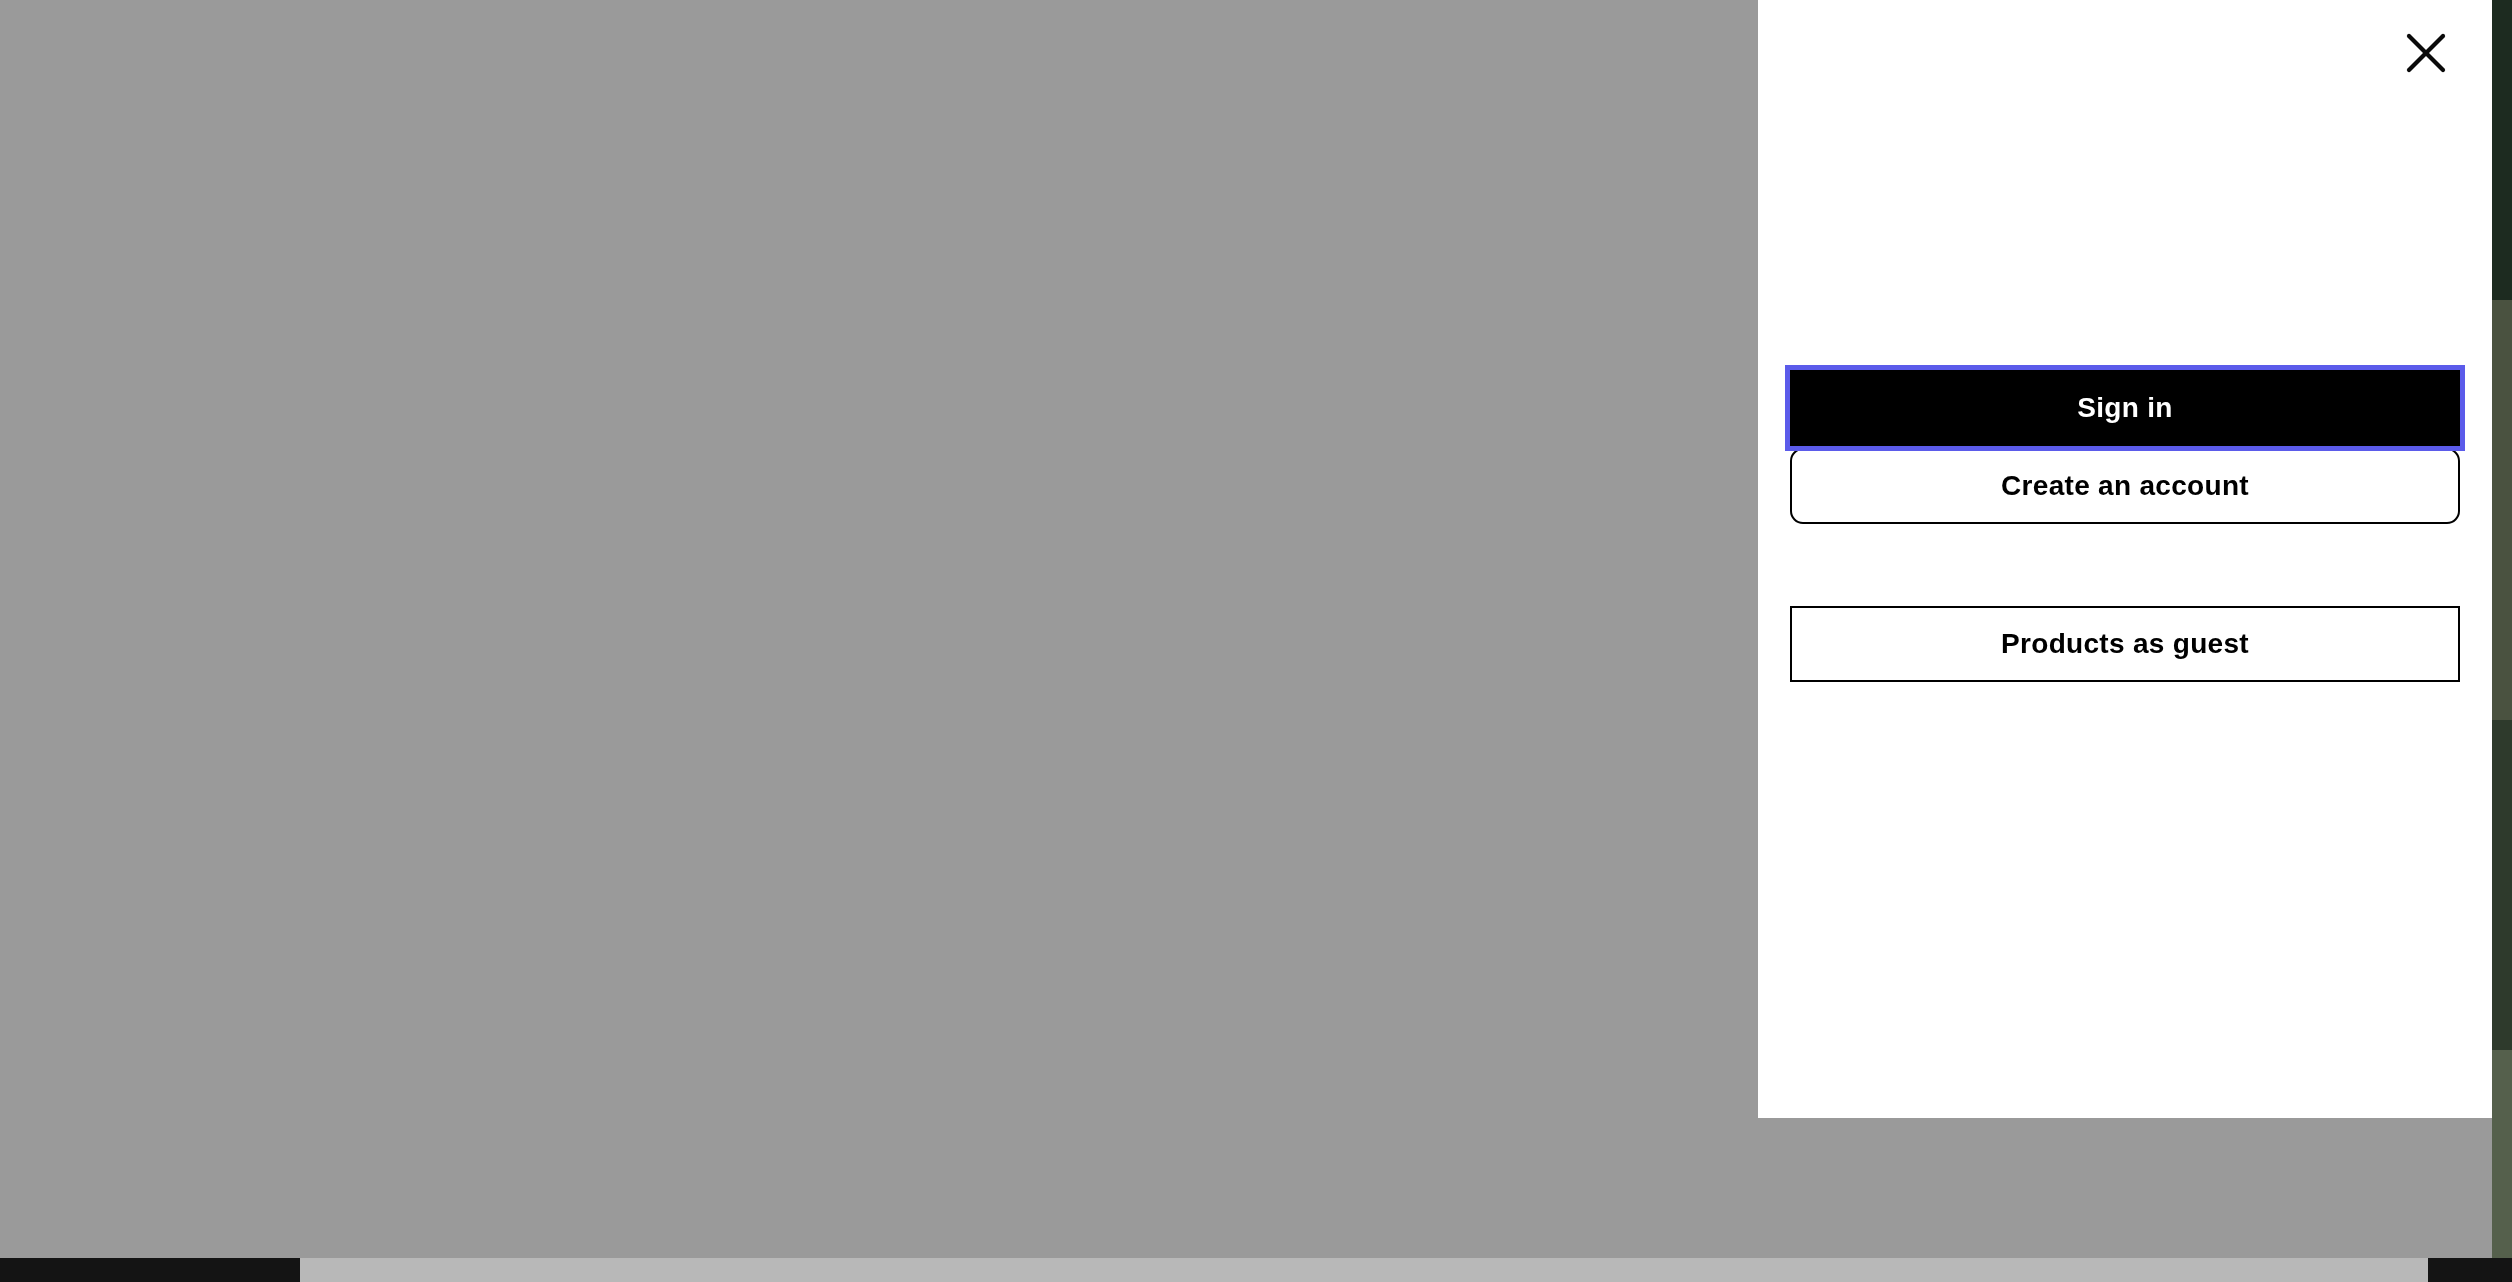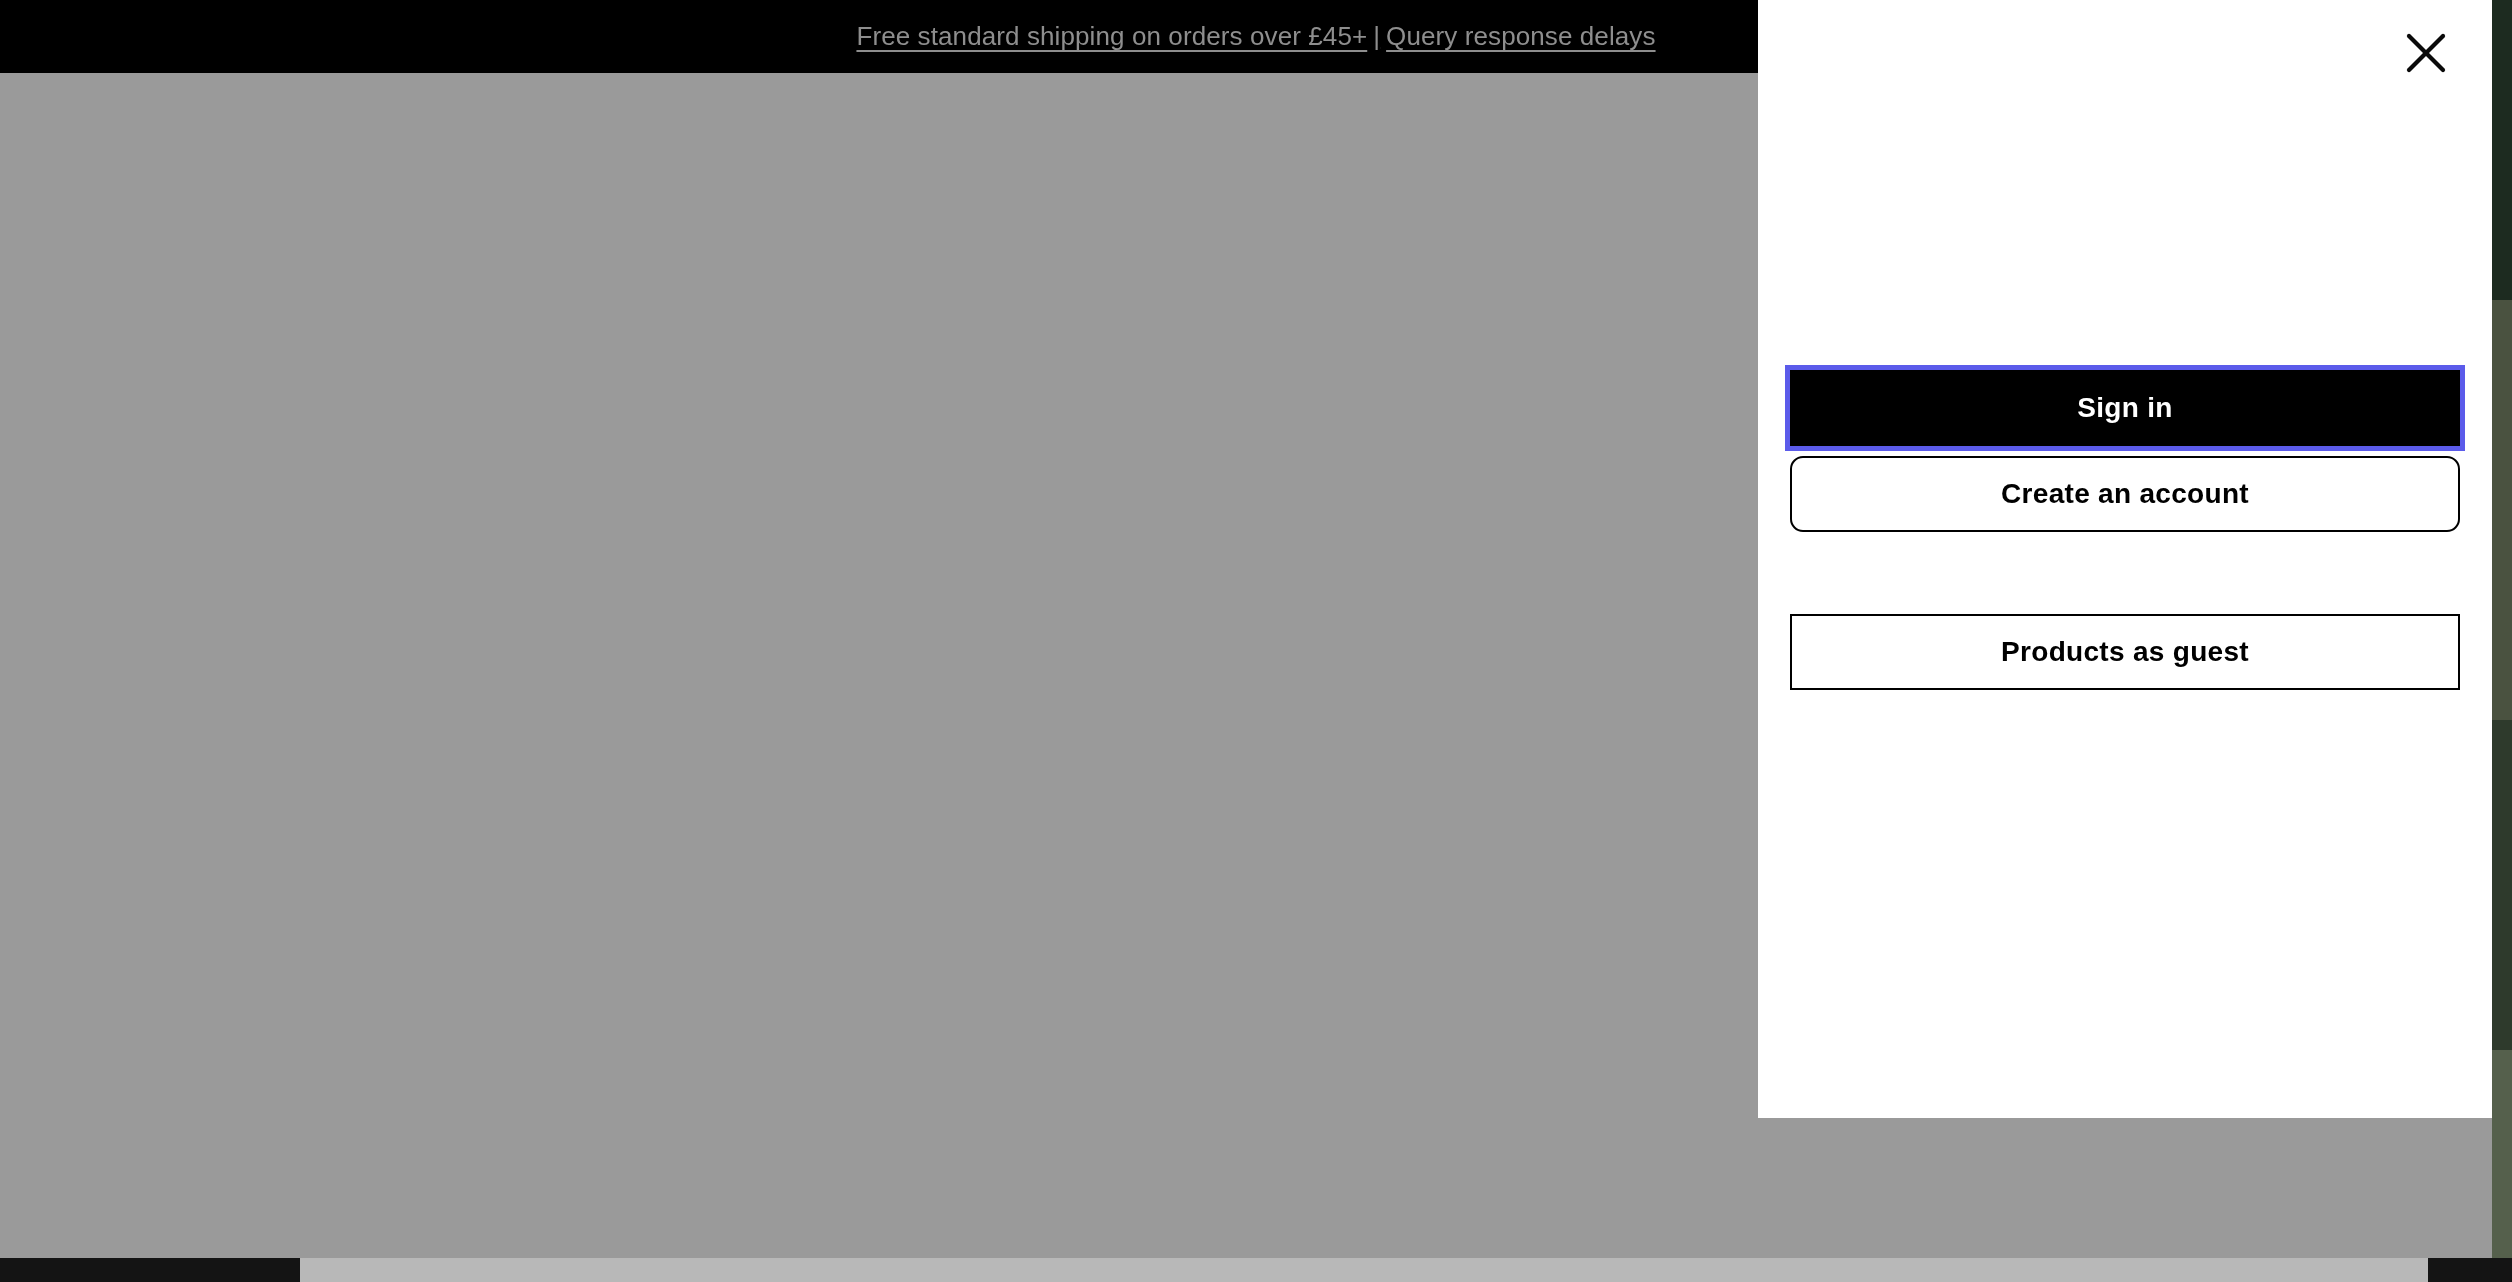--- a/index.html
+++ b/index.html
@@ -326,21 +326,21 @@
   }
   .btn-primary {
     background: #000;
     color: #fff;
     border: 2px solid #000;
     outline: 5px solid #5b5bea;
     outline-offset: 0px;
     position: relative;
     z-index: 2;
   }
-  #btn-create { margin-top: 10px; border-radius: 13px; }
+  #btn-create { margin-top: 2px; border-radius: 13px; }
   #btn-guest { margin-top: 82px; }
 
   
   #right-sliver {
     position: absolute;
     top: 0; left: 2492px;
     width: 20px; height: 1258px;
     background: #3a3a2e;
     z-index: 30;
     overflow: hidden;
@@ -459,27 +459,20 @@
     <div id="rating-row">
       <span id="stars">★★★★★</span>
       <span id="rating-value">0.0</span>
       <span id="rating-suffix" style="font-size:33px;color:#4f4f4f;">(</span>
     </div>
 
   </div>
 
   <div id="dim"></div>
 
-  <div id="promo-banner" style="z-index:10;">
-    <div class="promo-inner">
-      <a class="promo-link" href="#">Free standard shipping on orders over £45+</a>
-      <span class="promo-sep">|</span>
-      <a class="promo-link" href="#">Query response delays</a>
-    </div>
-  </div>
 
   <div id="right-sliver">
     <div class="sl-a"></div>
       <div class="sl-b"></div>
       <div class="sl-c"></div>
       <div class="sl-d"></div>
   </div>
 
   <div id="auth-modal">
 

